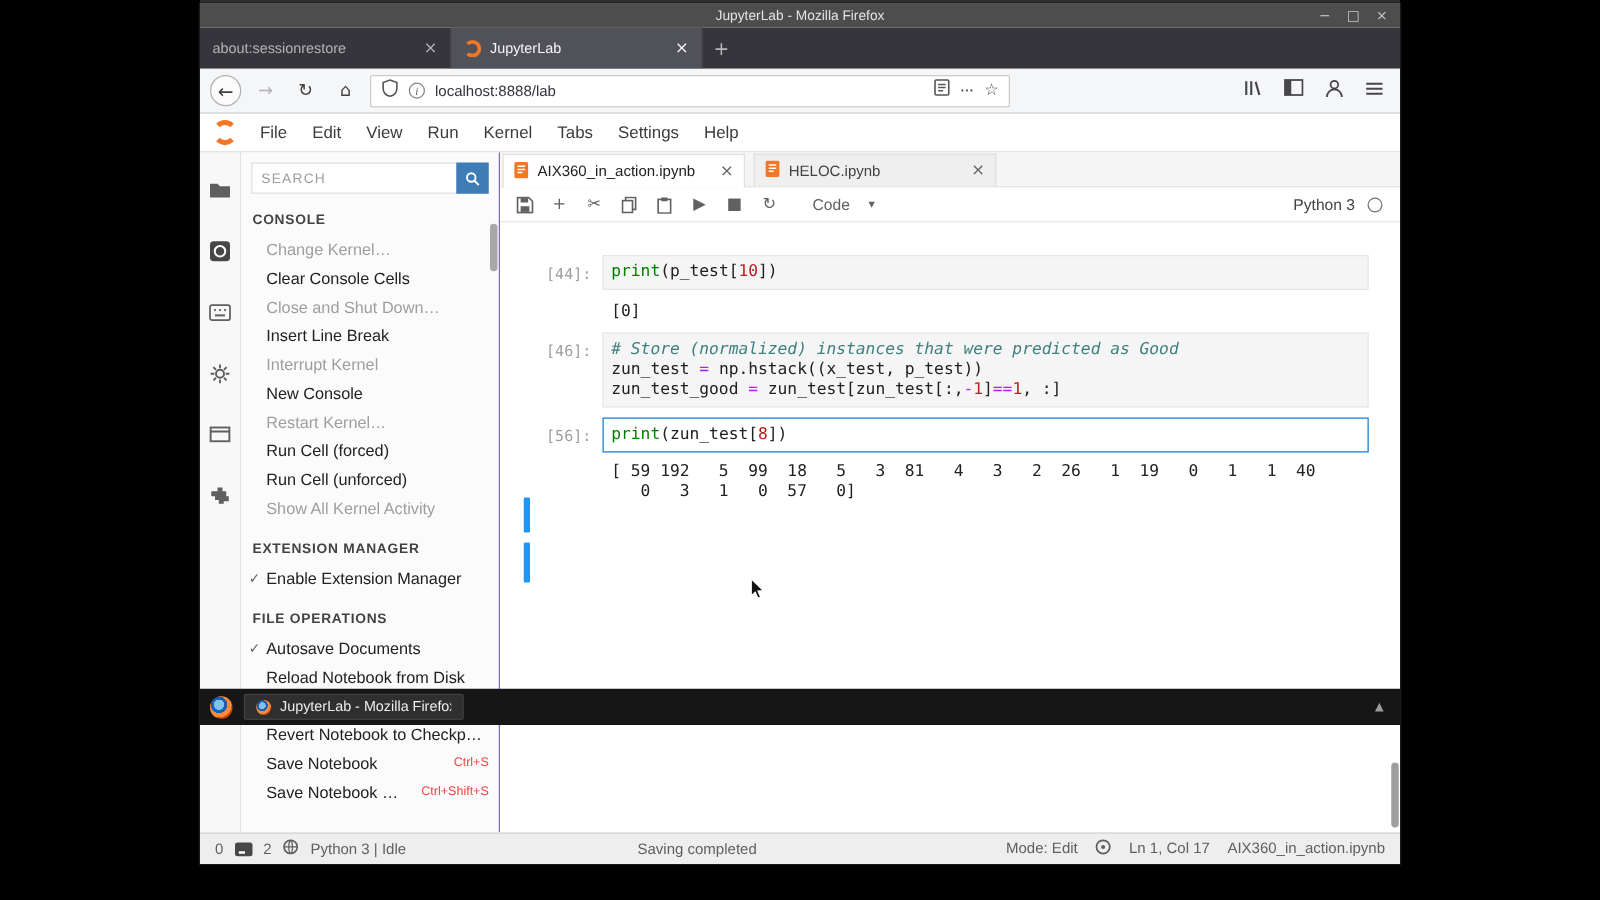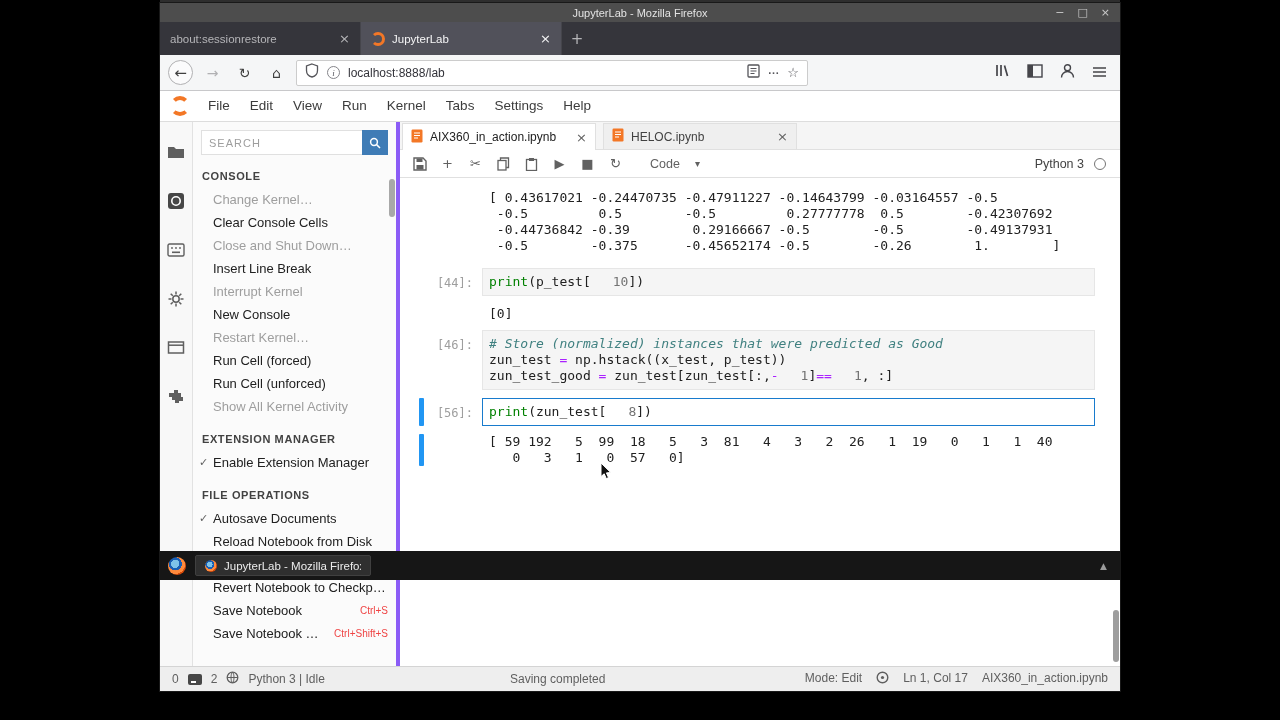--- a/index.html
+++ b/index.html
@@ -49,21 +49,21 @@
   .jlogo { width: 20px; height: 20px; border-radius: 50%; border: 4px solid transparent;
            border-top-color: #f37726; border-bottom-color: #f37726; margin: 0 8px 0 2px; }
   .menu-item { padding: 0 10px; font-size: 13.5px; color: #3c3c3c; line-height: 30px; }
 
   .jl-body { flex: 1; display: flex; min-height: 0; }
   .activitybar { width: 33px; flex: 0 0 auto; background: #f8f8f8; border-right: 1px solid #e2e2e2;
                  display: flex; flex-direction: column; align-items: center; padding-top: 5px; }
   .ab-icon { height: 49px; width: 100%; display: flex; align-items: center; justify-content: center; }
 
   
-  .palette { width: 207px; flex: 0 0 auto; background: #fbfbfb; border-right: 4px solid #8b5cf6;
+  .palette { width: 207px; flex: 0 0 auto; background: #fbfbfb; border-right: 1px solid #8b5cf6;
              position: relative; overflow: hidden; }
   .search-row { margin: 8px 8px 0 8px; height: 25px; display: flex; }
   .search-input { flex: 1; min-width: 0; border: 1px solid #e0e0e0; border-right: none; background: #fff;
                   font-size: 11px; letter-spacing: 1px; color: #616161; padding-left: 7px; outline: none;
                   font-family: "Liberation Sans", sans-serif; }
   .search-input::placeholder { color: #9e9e9e; }
   .search-btn { width: 26px; background: #3f7cb6; display: flex; align-items: center; justify-content: center; }
   .p-section { margin: 15px 0 6px 0; padding-left: 9px; font-size: 11px; font-weight: bold;
                letter-spacing: 0.6px; color: #424242; }
   .p-item { height: 23px; line-height: 23px; padding-left: 20px; position: relative; font-size: 13px; color: #212121; }
@@ -99,21 +99,21 @@
   .prompt { flex: 0 0 82px; text-align: right; padding-right: 9px; font-family: "DejaVu Sans Mono", monospace;
             font-size: 12px; line-height: 16px; color: #9e9e9e; padding-top: 7px; }
   .outrow .prompt { padding-top: 0; }
   .editor { flex: 1; margin-right: 25px; background: #f5f5f5; border: 1px solid #e6e6e6; padding: 5px 6px; }
   .editor.active { background: #fff; border: 1px solid #187bcd; }
   .cl { font-family: "DejaVu Sans Mono", monospace; font-size: 13px; line-height: 16px; white-space: pre; color: #212121; }
   .outarea { flex: 1; margin-right: 25px; }
   .ol { font-family: "DejaVu Sans Mono", monospace; font-size: 13px; line-height: 16px; white-space: pre;
         color: #212121; padding-left: 7px; }
   .tk-b { color: #008000; }
-  .tk-n { color: #737373; margin-left: 22px; }
+  .tk-n { color: #b91c1c; }
   .tk-o { color: #aa22ff; }
   .tk-c { color: #408080; font-style: italic; }
   .m-scrollback { margin-top: 4px; }
   .m-cell44 { margin-top: 14px; }
   .m-out44 { margin-top: 10px; }
   .m-cell46 { margin-top: 8px; }
   .m-cell56 { margin-top: 8px; }
   .m-out56 { margin-top: 8px; }
   .collapser { position: absolute; left: 19px; width: 5px; background: #2196f3; border-radius: 1px; }
   .bar1 { top: 220px; height: 28px; }
@@ -388,26 +388,20 @@
             <span class="t-kernel">
               <span>Python 3</span>
               <span class="k-circle"></span>
             </span>
           </div>
 
           <div class="nb-content">
 
             <div class="row m-scrollback outrow">
               <div class="prompt"></div>
-              <div class="outarea">
-                <div class="ol">[ 0.43617021 -0.24470735 -0.47911227 -0.14643799 -0.03164557 -0.5</div>
-                <div class="ol"> -0.5         0.5        -0.5         0.27777778  0.5        -0.42307692</div>
-                <div class="ol"> -0.44736842 -0.39        0.29166667 -0.5        -0.5        -0.49137931</div>
-                <div class="ol"> -0.5        -0.375      -0.45652174 -0.5        -0.26        1.        ]</div>
-              </div>
             </div>
 
             <div class="row m-cell44">
               <div class="prompt">[44]:</div>
               <div class="editor">
                 <div class="cl"><span class="tk-b">print</span><span>(p_test[</span><span class="tk-n">10</span><span>])</span></div>
               </div>
             </div>
 
             <div class="row m-out44 outrow">

